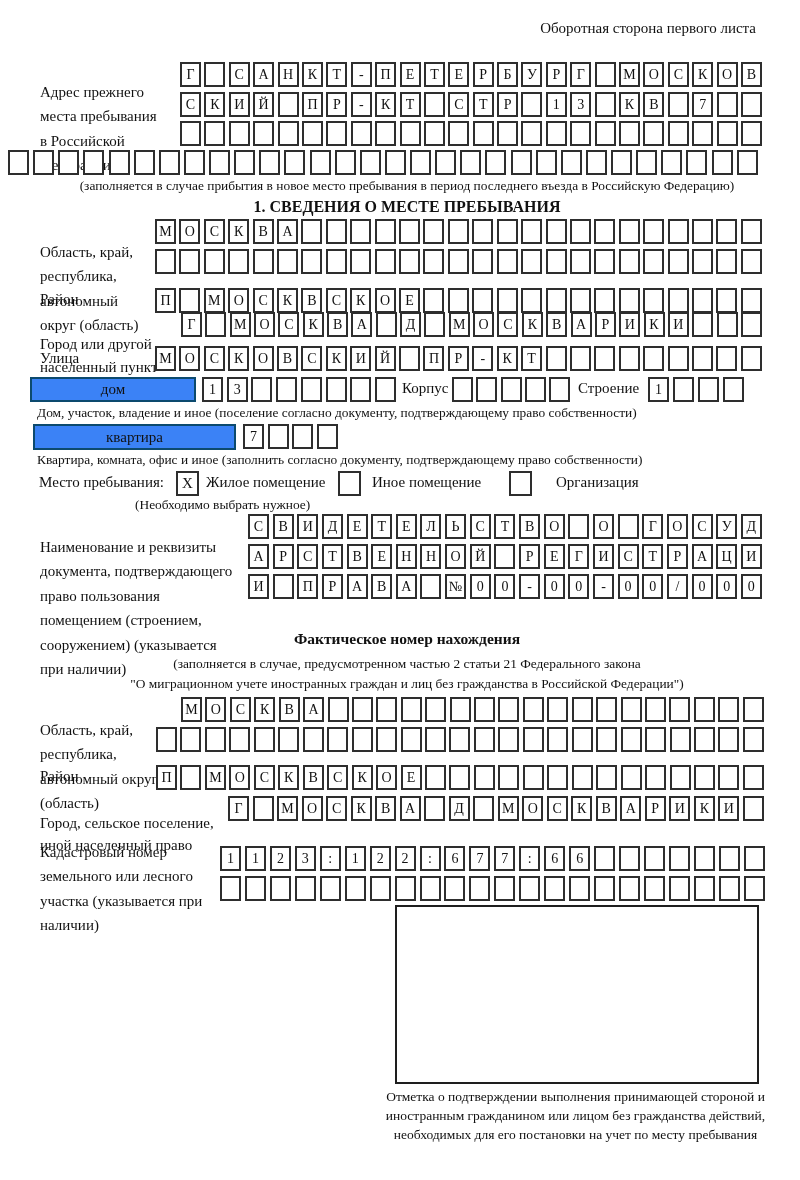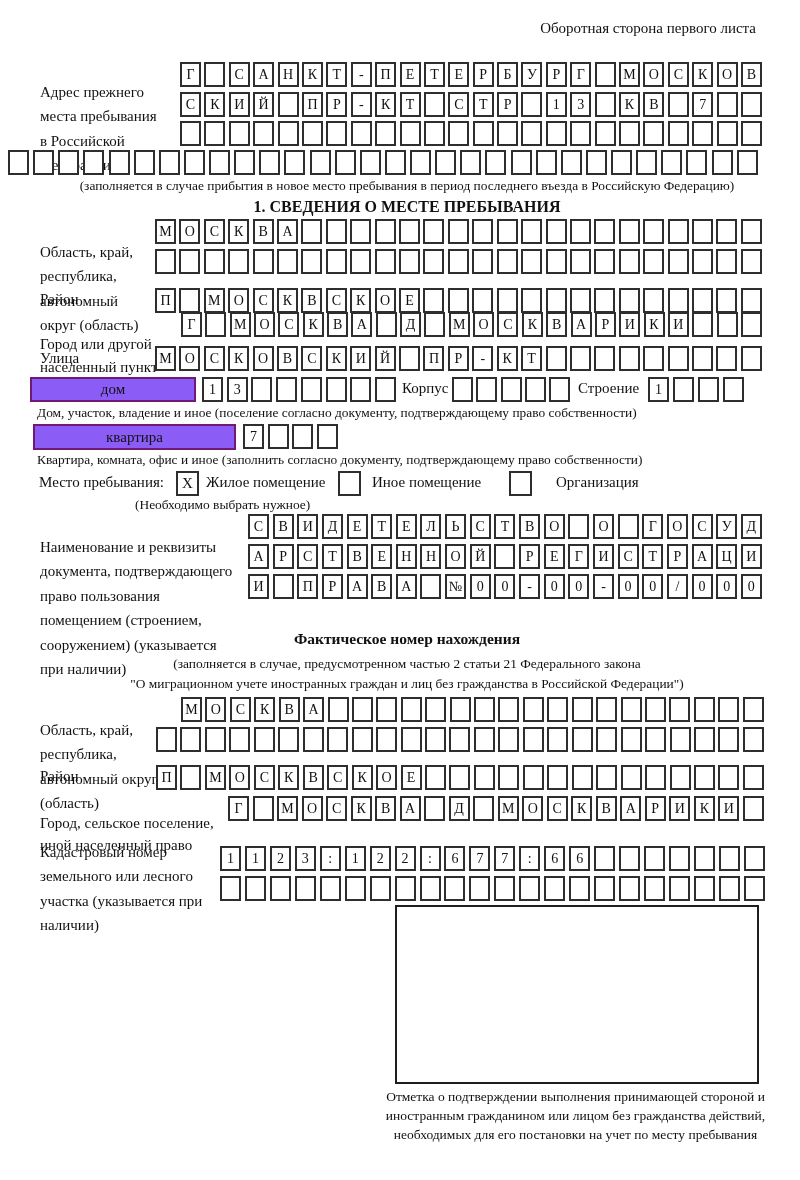--- a/index.html
+++ b/index.html
@@ -6,21 +6,21 @@
   body{font-family:"Liberation Serif", serif; color:#111;}
   .sheet{position:relative;width:800px;height:1180px;background:#fff;overflow:hidden;padding-left:14px;}
   .hdr{position:absolute;top:20px;right:58px;font-size:15px;}
   .lbl{position:absolute;font-size:15px;line-height:24.4px;margin-top:20px;}
   .inline-lbl{position:absolute;font-size:15px;white-space:nowrap;}
   .cellrow{position:absolute;display:flex;justify-content:space-between;}
   .cell{width:17px;height:21px;border:2px solid #2e2e2e;display:flex;align-items:center;justify-content:center;font-size:14px;line-height:1;background:#fff;}
   .caption{position:absolute;font-size:13.4px;white-space:nowrap;}
   .center{left:0;width:100%;text-align:center;}
   .title{position:absolute;left:0;width:100%;text-align:center;font-weight:bold;font-size:16px;}
-  .fieldbox{position:absolute;border:2px solid #701a75;box-sizing:border-box;display:flex;align-items:center;justify-content:center;font-size:15px;background:#8b5cf6;}
+  .fieldbox{position:absolute;border:2px solid #0c4a6e;box-sizing:border-box;display:flex;align-items:center;justify-content:center;font-size:15px;background:#3b82f6;}
   .chk{position:absolute;width:19px;height:21px;border:2px solid #2e2e2e;display:flex;align-items:center;justify-content:center;font-size:15px;background:#fff;}
   .stampbox{position:absolute;border:2px solid #1e1e1e;background:#fff;}
   .stampcap{position:absolute;font-size:13.5px;line-height:19px;text-align:center;}
 </style>
 </head>
 <body>
 
 <div class="sheet">
 
   <div class="hdr">Оборотная сторона первого листа</div>

